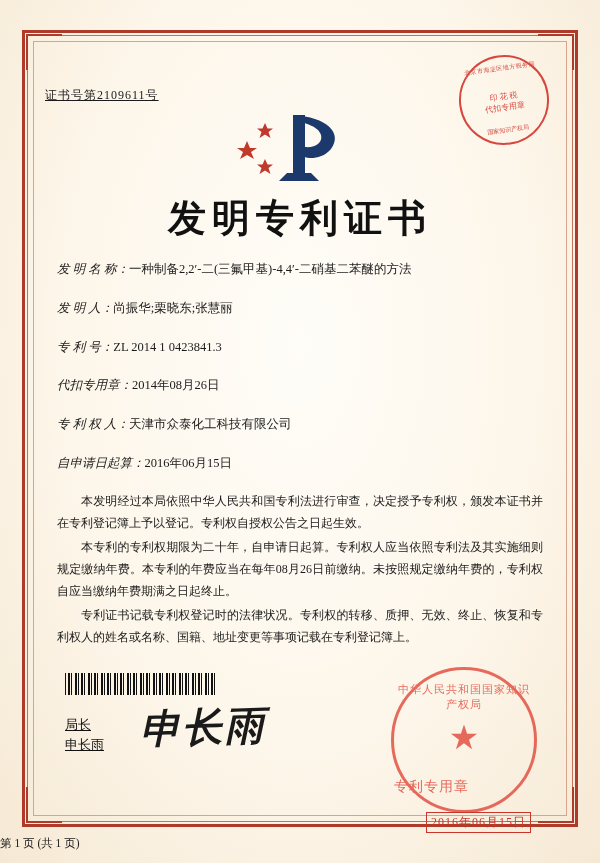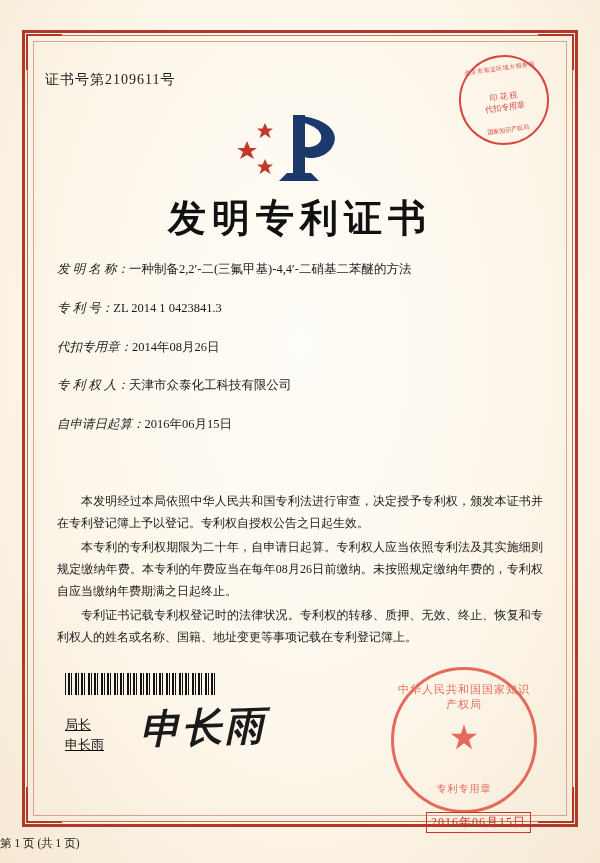--- a/index.html
+++ b/index.html
@@ -52,24 +52,25 @@
   .corner.br { right: 26px; bottom: 40px; border-left: none; border-top: none; }
 
   .content {
     position: absolute;
     left: 45px; top: 55px; right: 45px; bottom: 60px;
   }
 
   
   .cert-no {
     position: absolute;
-    left: 0; top: 16px;
-    font-size: 14px;
+    left: 0; top: 32px;
+    font-size: 12px;
     letter-spacing: 1px;
     color: #1b1b1b;
+    text-decoration: underline;
   }
 
   
   .seal {
     position: absolute;
     right: 6px; top: 0px;
     width: 86px; height: 86px;
     border-radius: 50%;
     border: 2.5px solid #d02a22;
     color: #d02a22;
@@ -199,22 +200,22 @@
     position: absolute;
     left: 0; top: 12px; width: 140px;
     text-align: center;
     font-size: 11px;
     color: #e0483a;
     letter-spacing: 1px;
   }
   .gov-seal .arc-bottom {
     position: absolute;
     left: 0; bottom: 14px; width: 140px;
-    text-align: center;
-    font-size: 10px;
+    text-align: left;
+    font-size: 14px;
     color: #e0483a;
     letter-spacing: 1px;
     margin-top: 36px;
   }
   .gov-seal .star {
     position: absolute;
     left: 50%; top: 50%;
     transform: translate(-50%,-55%);
     font-size: 34px;
     color: #e0483a;
@@ -275,20 +276,23 @@
       </svg>
     </div>
 
     <div class="title">发明专利证书</div>
 
     <div class="fields">
       <div class="field-row">
         <span class="field-label">发 明 名 称：</span><span class="field-value">一种制备2,2′-二(三氟甲基)-4,4′-二硝基二苯醚的方法</span>
       </div>
       <div class="field-row">
+        <span class="field-label">发 明 人：</span><span class="field-value">尚振华;栗晓东;张慧丽</span>
+      </div>
+      <div class="field-row">
         <span class="field-label">专 利 号：</span><span class="field-value">ZL 2014 1 0423841.3</span>
       </div>
       <div class="field-row">
         <span class="field-label">代扣专用章：</span><span class="field-value">2014年08月26日</span>
       </div>
       <div class="field-row">
         <span class="field-label">专 利 权 人：</span><span class="field-value">天津市众泰化工科技有限公司</span>
       </div>
       <div class="field-row">
         <span class="field-label">自申请日起算：</span><span class="field-value">2016年06月15日</span>

